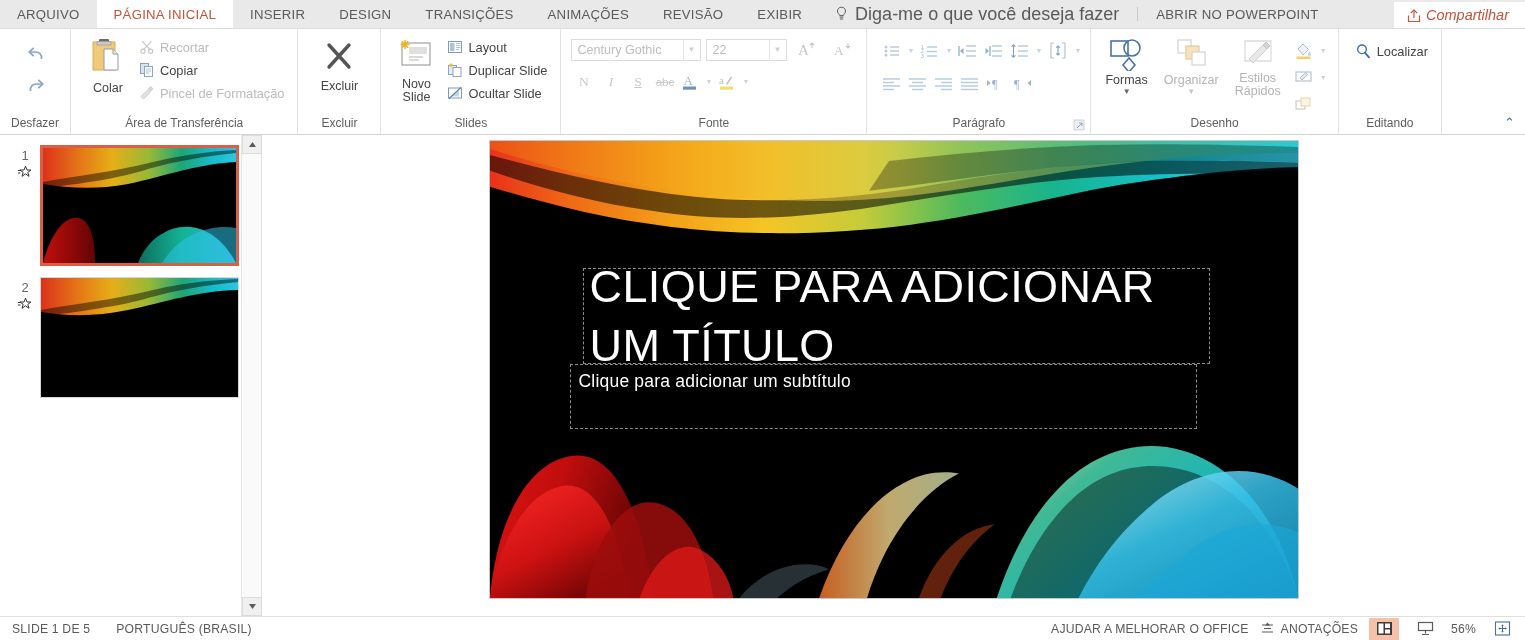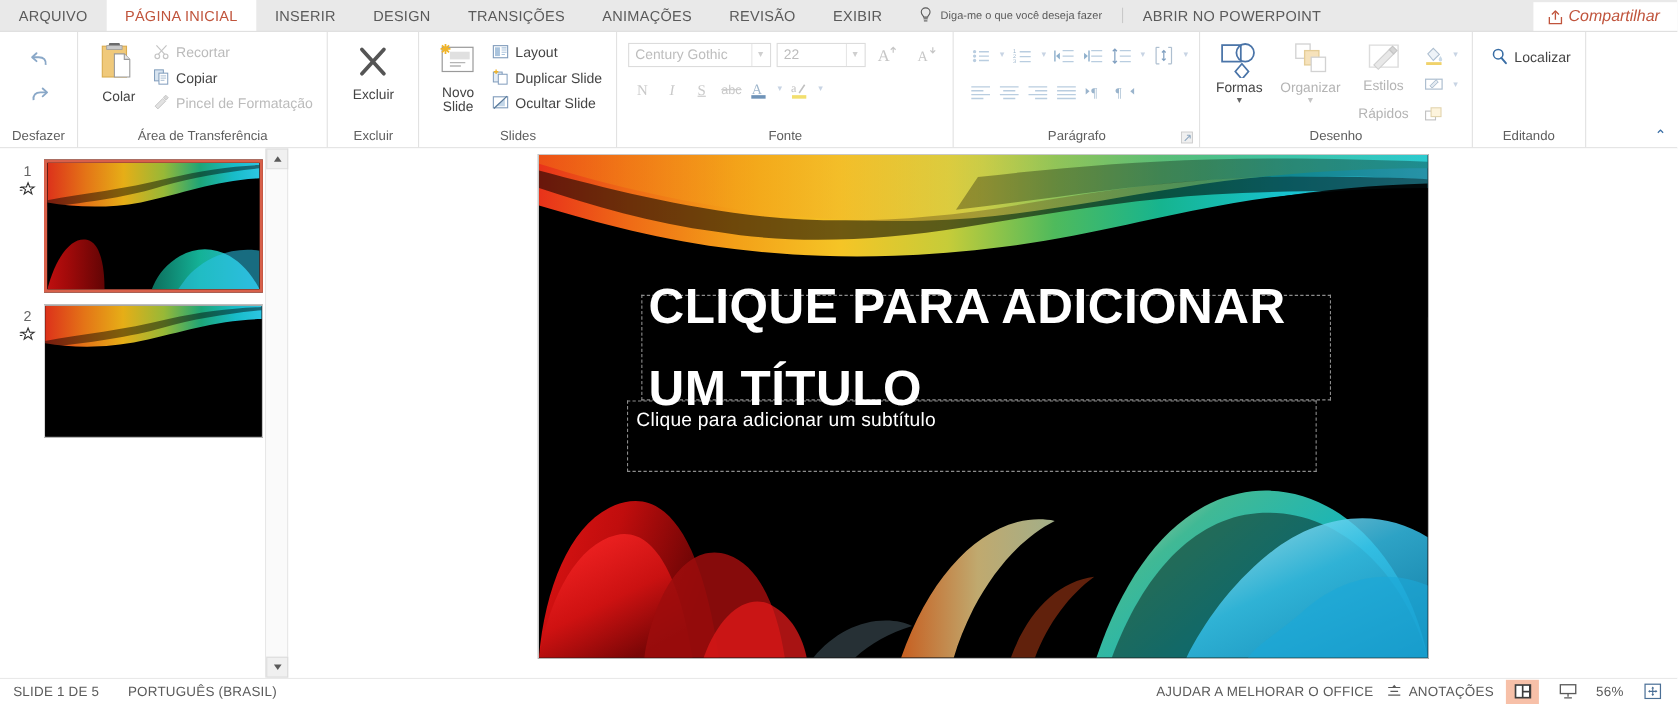--- a/index.html
+++ b/index.html
@@ -18,21 +18,21 @@
   }
   .tab {
     display: flex; align-items: center;
     padding: 0 17px; font-size: 13.2px;
     color: #5a5a5a; letter-spacing: .25px;
     cursor: default; white-space: nowrap;
   }
   .tab.active { background: #fff; color: #c0543c; }
   .tellme {
     display: flex; align-items: center; gap: 7px;
-    padding: 0 14px 0 16px; font-size: 10px; color: #5a5a5a;
+    padding: 0 14px 0 16px; font-size: 18px; color: #5a5a5a;
   }
   .bulb { width: 13px; height: 16px; display: block; }
   .divider-v {
     width: 1px; background: #c9c9c9;
     margin: 7px 4px 7px 4px;
   }
   .openppt {
     display: flex; align-items: center; padding: 0 14px;
     font-size: 13.2px; color: #5a5a5a; letter-spacing: .25px;
   }
@@ -150,22 +150,22 @@
     border: 1px solid #c8c8c8;
   }
 
   .ph-title {
     position: absolute; left: 93px; top: 127px; width: 627px; height: 96px;
     border: 1px dashed rgba(255,255,255,.55);
     display: flex; align-items: center;
     padding: 0 6px;
   }
   .ph-title span {
-    color: #fff; font-size: 45px; line-height: 74px;
-    letter-spacing: .4px; font-weight: 700;
+    color: #fff; font-size: 45px; line-height: 59px;
+    letter-spacing: .4px; font-weight: 400;
   }
   .ph-sub {
     position: absolute; left: 80px; top: 223px; width: 627px; height: 65px;
     border: 1px dashed rgba(255,255,255,.55);
     padding: 6px 8px;
   }
   .ph-sub span { color: #fff; font-size: 17.5px; letter-spacing:.2px;}
 
   
   .status {
@@ -492,21 +492,21 @@
         <span class="lbl">Organizar</span>
         <span class="caretdown dis">▼</span>
       </div>
       <div class="bigbtn disabled" style="min-width:62px;">
         <svg width="38" height="32" viewBox="0 0 38 32">
           <path d="M6 4h26v20H6z" fill="none" stroke="#dcdcdc" stroke-width="1.3" rx="3"></path>
           <path d="M10 22 24 8l4 4-14 14z" fill="#e8e8e8" stroke="#cfcfcf" stroke-width="1"></path>
           <path d="M24 8l3-3 4 4-3 3z" fill="#d5d5d5" stroke="#c4c4c4" stroke-width="1"></path>
         </svg>
         <span class="lbl">Estilos</span>
-        <span class="lbl" style="margin-top:12px">Rápidos</span>
+        <span class="lbl" style="margin-top:0">Rápidos</span>
       </div>
       <div class="drawsmall">
         <div class="dsrow">
           <div class="pbtn">
             <svg width="19" height="19" viewBox="0 0 19 19">
               <path d="M4 8 9 3l5.5 5.5L9 14z" fill="#eef3f8" stroke="#aebfd0" stroke-width="1"></path>
               <path d="M15.5 10c1.2 1.8 1.6 2.7 1.6 3.4a1.6 1.6 0 1 1-3.2 0c0-.7.4-1.6 1.6-3.4z" fill="#c9d9e7"></path>
               <rect x="2.5" y="15.5" width="14" height="2.6" fill="#f0d26a"></rect>
             </svg>
           </div>

